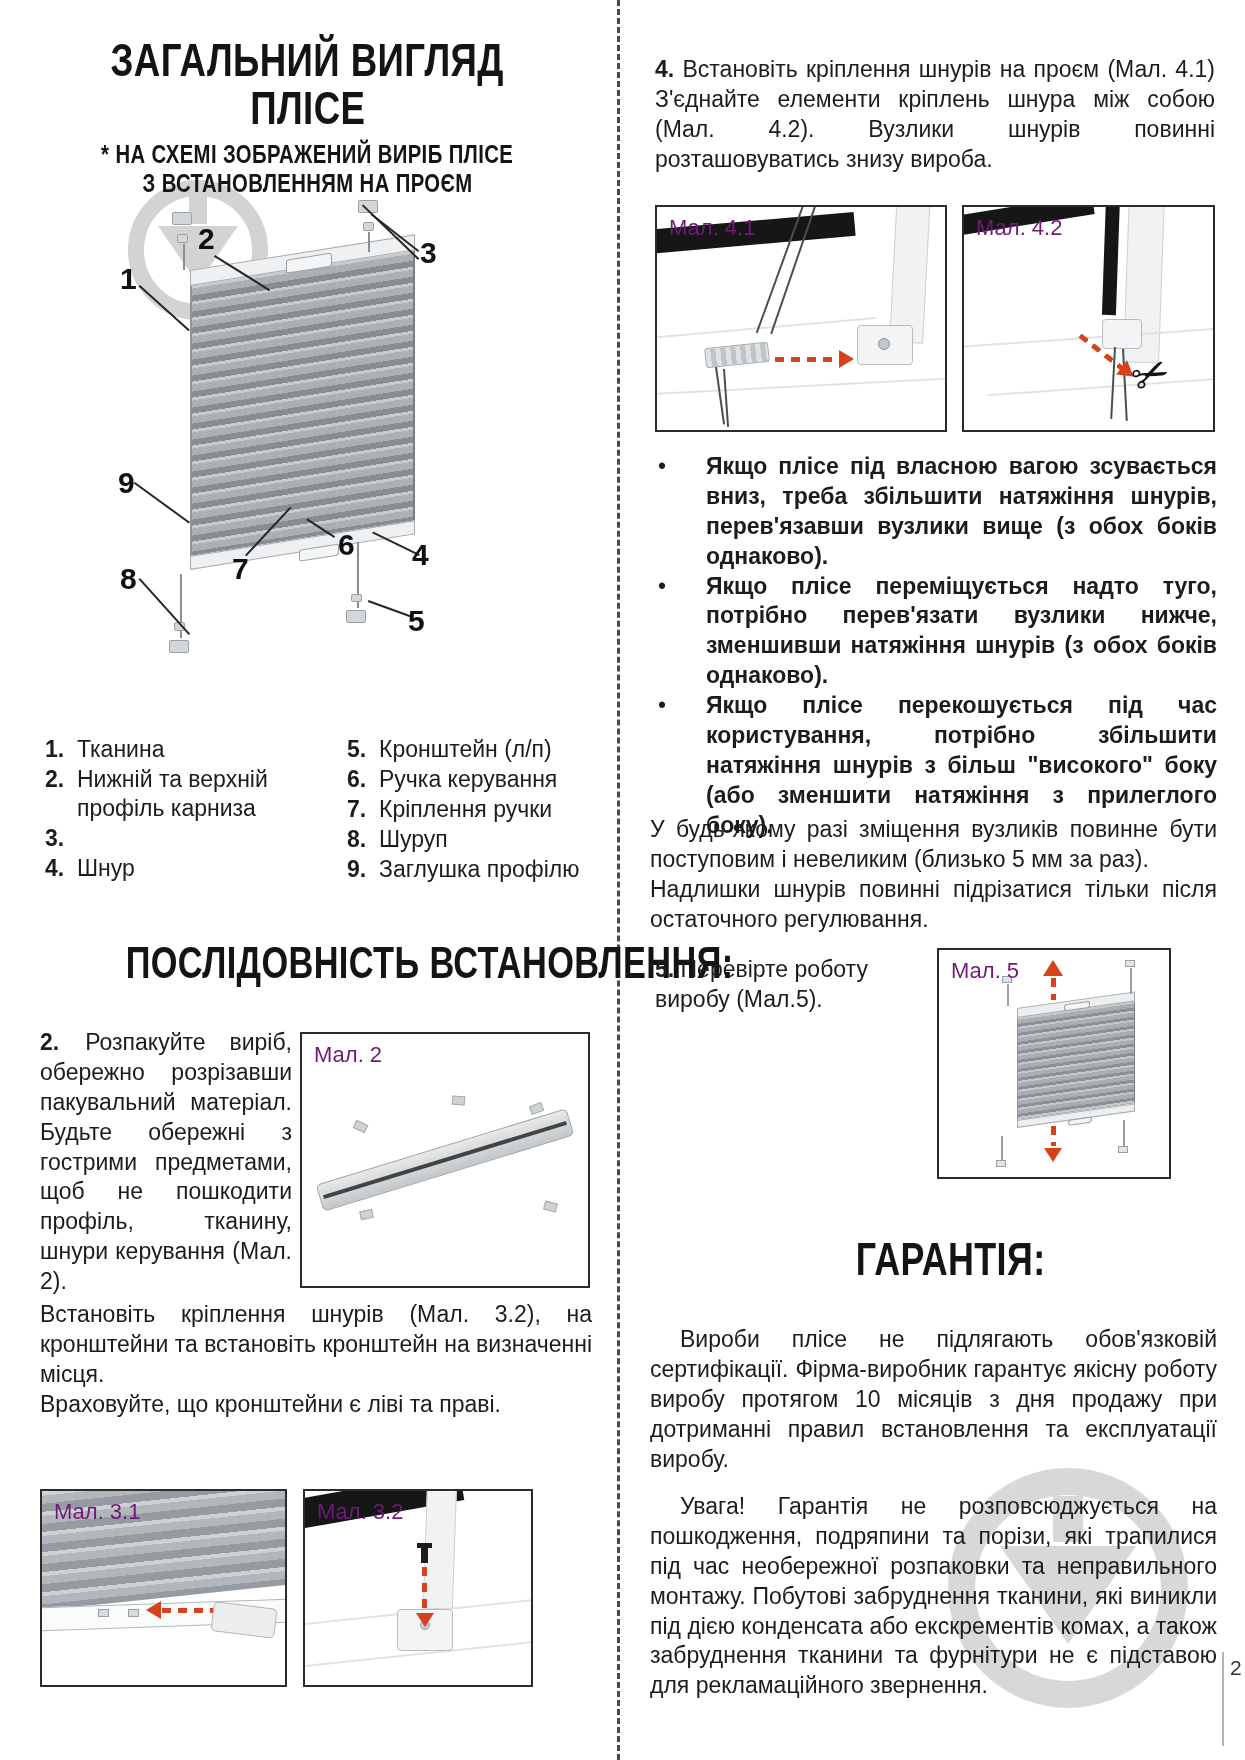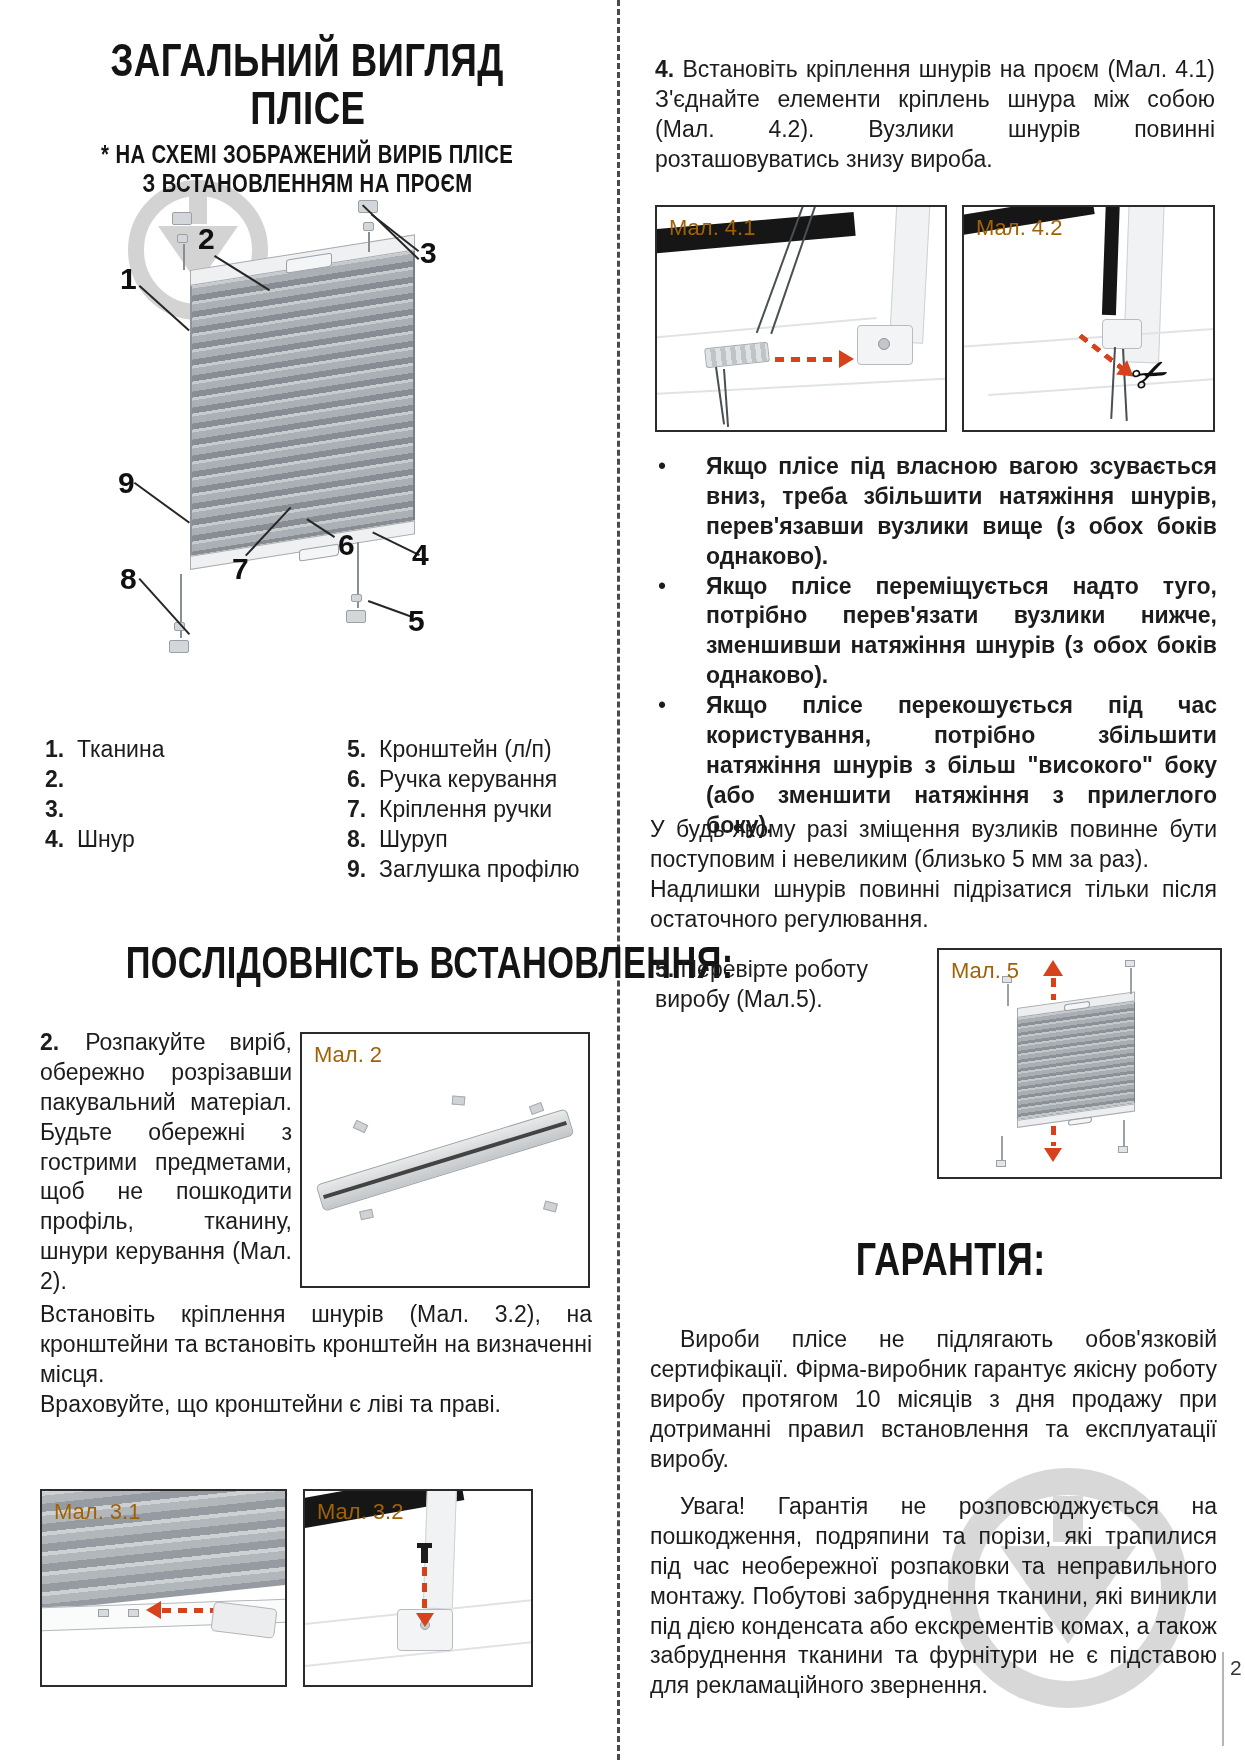--- a/index.html
+++ b/index.html
@@ -10,21 +10,21 @@
   }
   .abs { position:absolute; }
   .cond { display:inline-block; transform:scaleX(.78); transform-origin:50% 50%; white-space:nowrap; }
   .hblk { font-weight:800; text-align:center; color:#141414; letter-spacing:.5px; }
   .par { font-size:23px; line-height:1.3; text-align:justify; }
   .par .num { font-weight:bold; }
   
   .divider { position:absolute; left:617px; top:0; height:1760px; width:0; border-left:3px dashed #4a4a4a; }
   
   .fig { position:absolute; border:2px solid #2b2b2b; background:#fff; overflow:hidden; }
-  .fig-label { position:absolute; top:8px; left:12px; font-size:22px; color:#a16207; z-index:5; }
+  .fig-label { position:absolute; top:8px; left:12px; font-size:22px; color:#701a75; z-index:5; }
   
   .wm { position:absolute; pointer-events:none; }
   .wm .ring { width:100%; height:100%; border-radius:50%; border-style:solid; border-color:currentColor; }
   .wm .stem { position:absolute; left:50%; transform:translateX(-50%); background:currentColor; }
   .wm .tri  { position:absolute; left:50%; transform:translateX(-50%); width:0; height:0; }
   
   .diagram { position:absolute; left:40px; top:170px; width:545px; height:500px; }
   .blind { position:absolute; transform:skewY(-9deg); transform-origin:0 0; }
   .rail { position:relative; background:#eef0f2; border:1px solid #a7acb0; }
   .fabric { background:repeating-linear-gradient(180deg,#c7cbce 0 3px,#aab0b5 3px 10px,#878d93 10px 16px);
@@ -135,20 +135,21 @@
 </div>
 
 <div class="abs txt-z" style="left:45px;top:735px;width:545px;">
   <div class="abs" style="left:0;top:0;width:290px;">
     <div class="leg-item">
         <span class="n">1.</span>
         <span>Тканина</span>
       </div>
     <div class="leg-item">
         <span class="n">2.</span>
+        <span>Нижній та верхній профіль карниза</span>
       </div>
     <div class="leg-item">
         <span class="n">3.</span>
       </div>
     <div class="leg-item">
         <span class="n">4.</span>
         <span>Шнур</span>
       </div>
   </div>
   <div class="abs" style="left:302px;top:0;width:243px;">
@@ -280,21 +281,21 @@
 <div class="abs par txt-z" style="left:650px;top:815px;width:567px;">
   <span>У будь-якому разі зміщення вузликів повинне бути поступовим і невеликим (близько 5 мм за раз).</span>
 </div>
 <div class="abs par txt-z" style="left:650px;top:875px;width:567px;">
   <span>Надлишки шнурів повинні підрізатися тільки після остаточного регулювання.</span>
 </div>
 
 <div class="abs par txt-z" style="left:655px;top:955px;width:255px;text-align:left;">
   <span class="num">5.</span> <span>Перевірте роботу виробу (Мал.5).</span>
 </div>
-<div class="fig" style="left:937px;top:948px;width:285px;height:231px;">
+<div class="fig" style="left:937px;top:948px;width:234px;height:231px;">
   <span class="fig-label">Мал. 5</span>
 
   <div style="position:absolute;left:78px;top:58px;width:118px;transform:skewY(-8deg);transform-origin:0 0;">
     <div class="mini-rail" style="height:10px;">
       <div class="handle" style="top:2px;left:46px;width:26px;height:7px;"></div>
     </div>
     <div class="mini-fabric" style="height:102px;"></div>
     <div class="mini-rail" style="height:8px;">
       <div class="handle" style="bottom:-6px;left:50px;width:24px;height:6px;"></div>
     </div>

